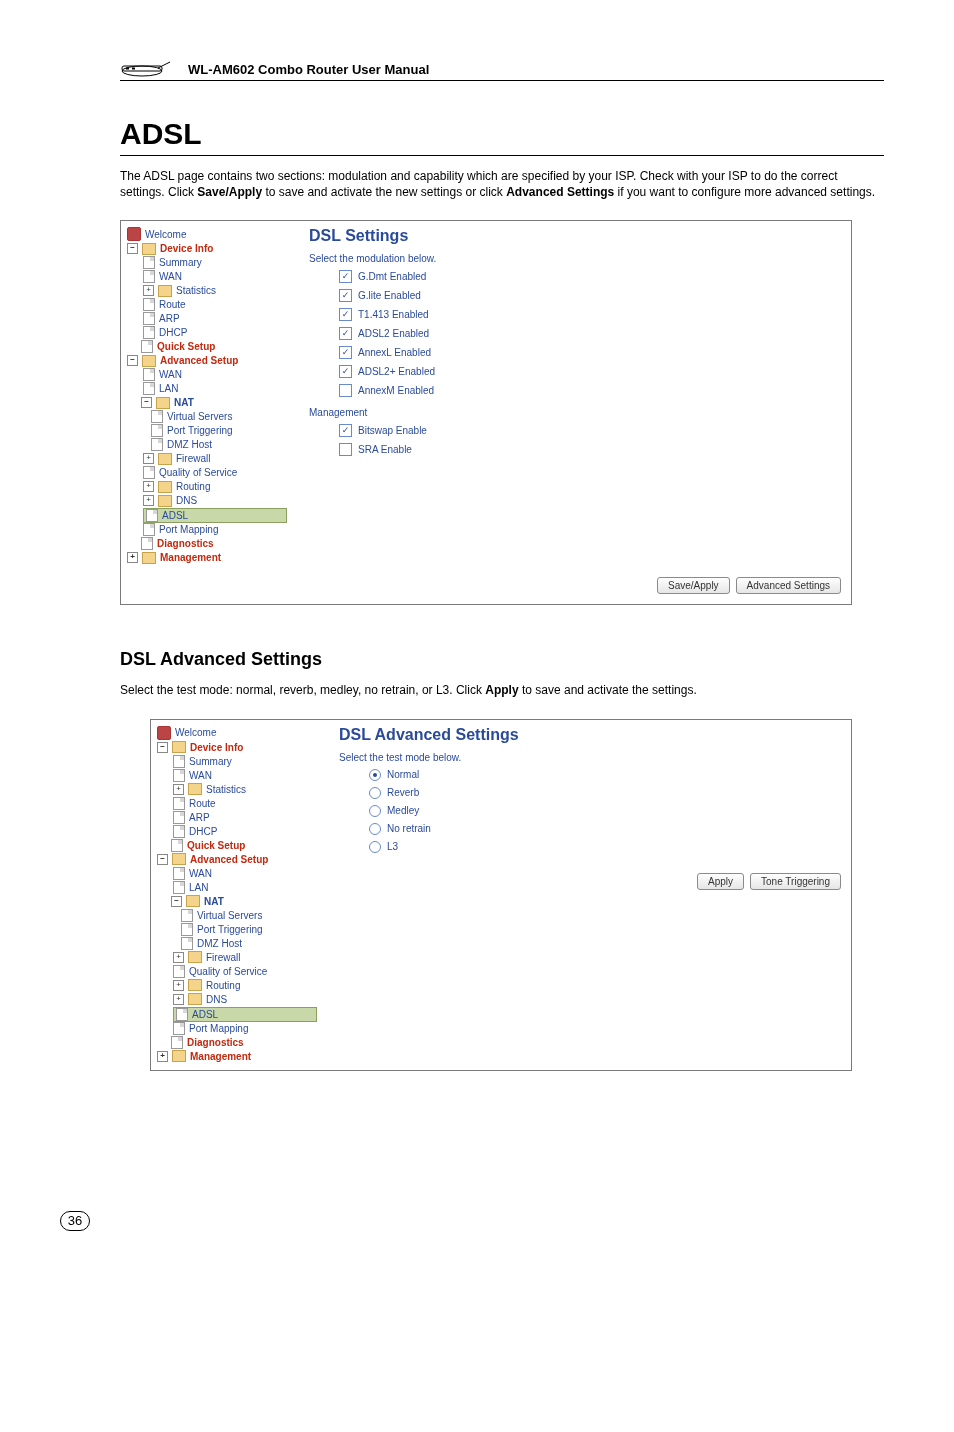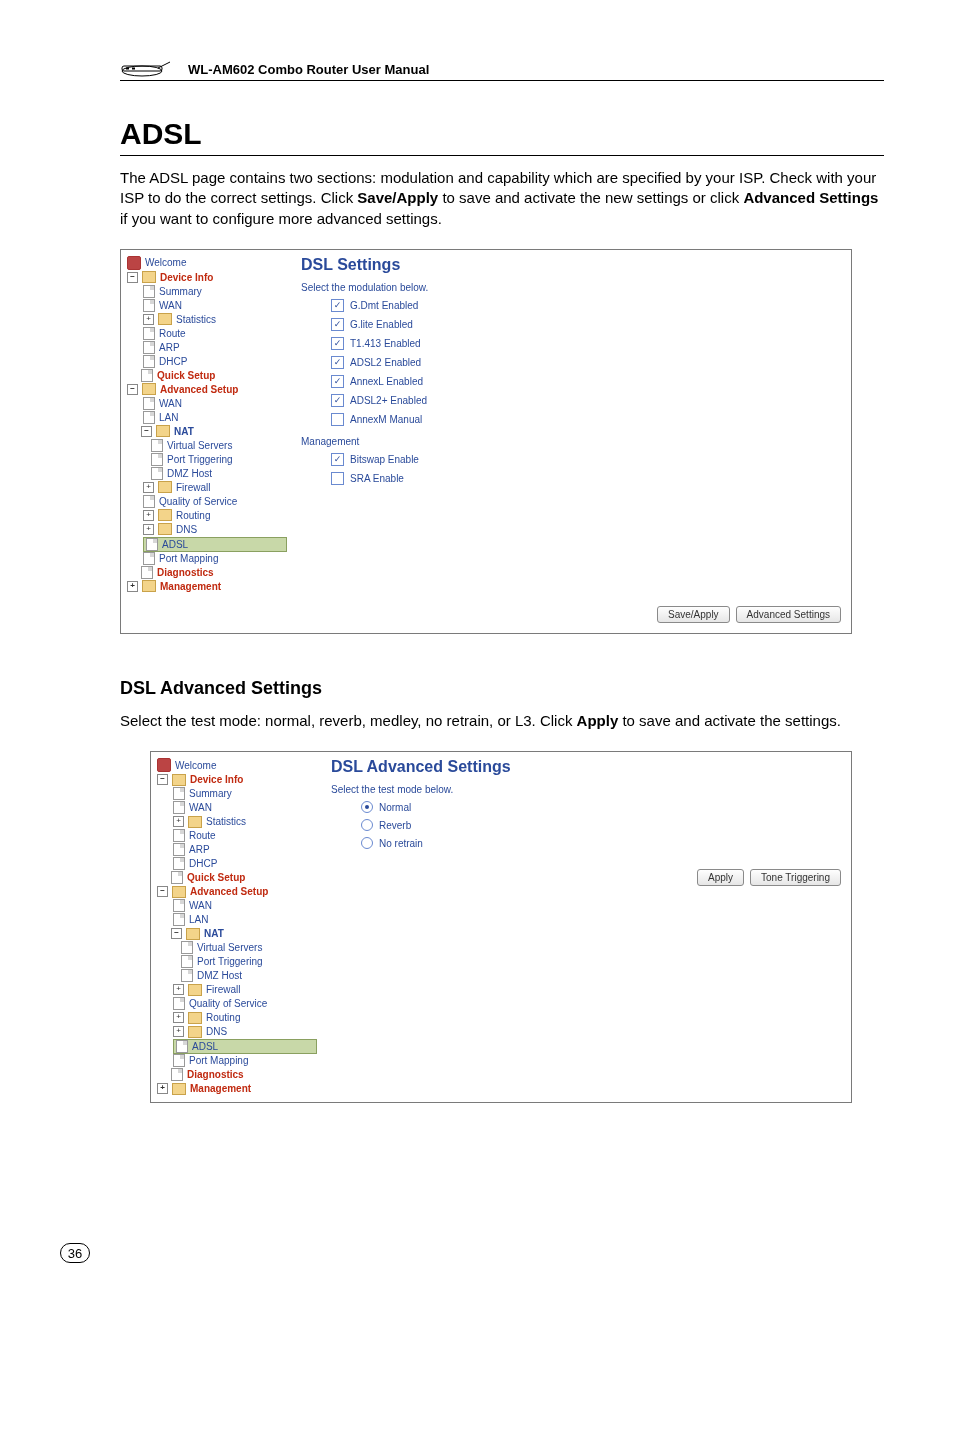--- a/index.html
+++ b/index.html
@@ -28,38 +28,39 @@
     font-weight: bold;
   }
   h1.adsl-title {
     font-size: 30px;
     font-weight: bold;
     margin: 0 0 2px 0;
     padding-bottom: 4px;
     border-bottom: 1px solid #000;
   }
   p.body-para {
-    font-size: 15px;
+    font-size: 12px;
     line-height: 1.35;
     margin: 12px 0 20px 0;
   }
   .bold { font-weight: bold; }
   .screenshot {
     border: 1px solid #7a7a7a;
     width: 730px;
     margin: 10px 0 40px 0;
     font-family: Tahoma, Arial, sans-serif;
     font-size: 10px;
     color: #2a4a9a;
     position: relative;
     background: #fff;
   }
   .shot-inner {
     display: flex;
     min-height: 230px;
+    gap: 8px;
   }
   .nav {
     width: 170px;
     padding: 6px 4px 6px 6px;
     box-sizing: border-box;
   }
   .nav-item {
     display: flex;
     align-items: center;
     gap: 4px;
@@ -310,21 +311,21 @@
         <div class="ck-row">
             <span class="ck">✓</span>
             <span>AnnexL Enabled</span>
           </div>
         <div class="ck-row">
             <span class="ck">✓</span>
             <span>ADSL2+ Enabled</span>
           </div>
         <div class="ck-row">
             <span class="ck"></span>
-            <span>AnnexM Manual</span>
+            <span>AnnexM Enabled</span>
           </div>
 
         <div class="section-label">Management</div>
         <div class="ck-row">
             <span class="ck">✓</span>
             <span>Bitswap Enable</span>
           </div>
         <div class="ck-row">
             <span class="ck"></span>
             <span>SRA Enable</span>
@@ -461,21 +462,29 @@
               <span class="dot"></span>
             </span>
             <span>Normal</span>
           </div>
         <div class="ck-row">
             <span class="radio"></span>
             <span>Reverb</span>
           </div>
         <div class="ck-row">
             <span class="radio"></span>
+            <span>Medley</span>
+          </div>
+        <div class="ck-row">
+            <span class="radio"></span>
             <span>No retrain</span>
+          </div>
+        <div class="ck-row">
+            <span class="radio"></span>
+            <span>L3</span>
           </div>
 
         <div class="btn-row" style="padding-right:0; margin-top:14px">
           <div class="btn">Apply</div>
           <div class="btn">Tone Triggering</div>
         </div>
       </div>
     </div>
   </div>
 

